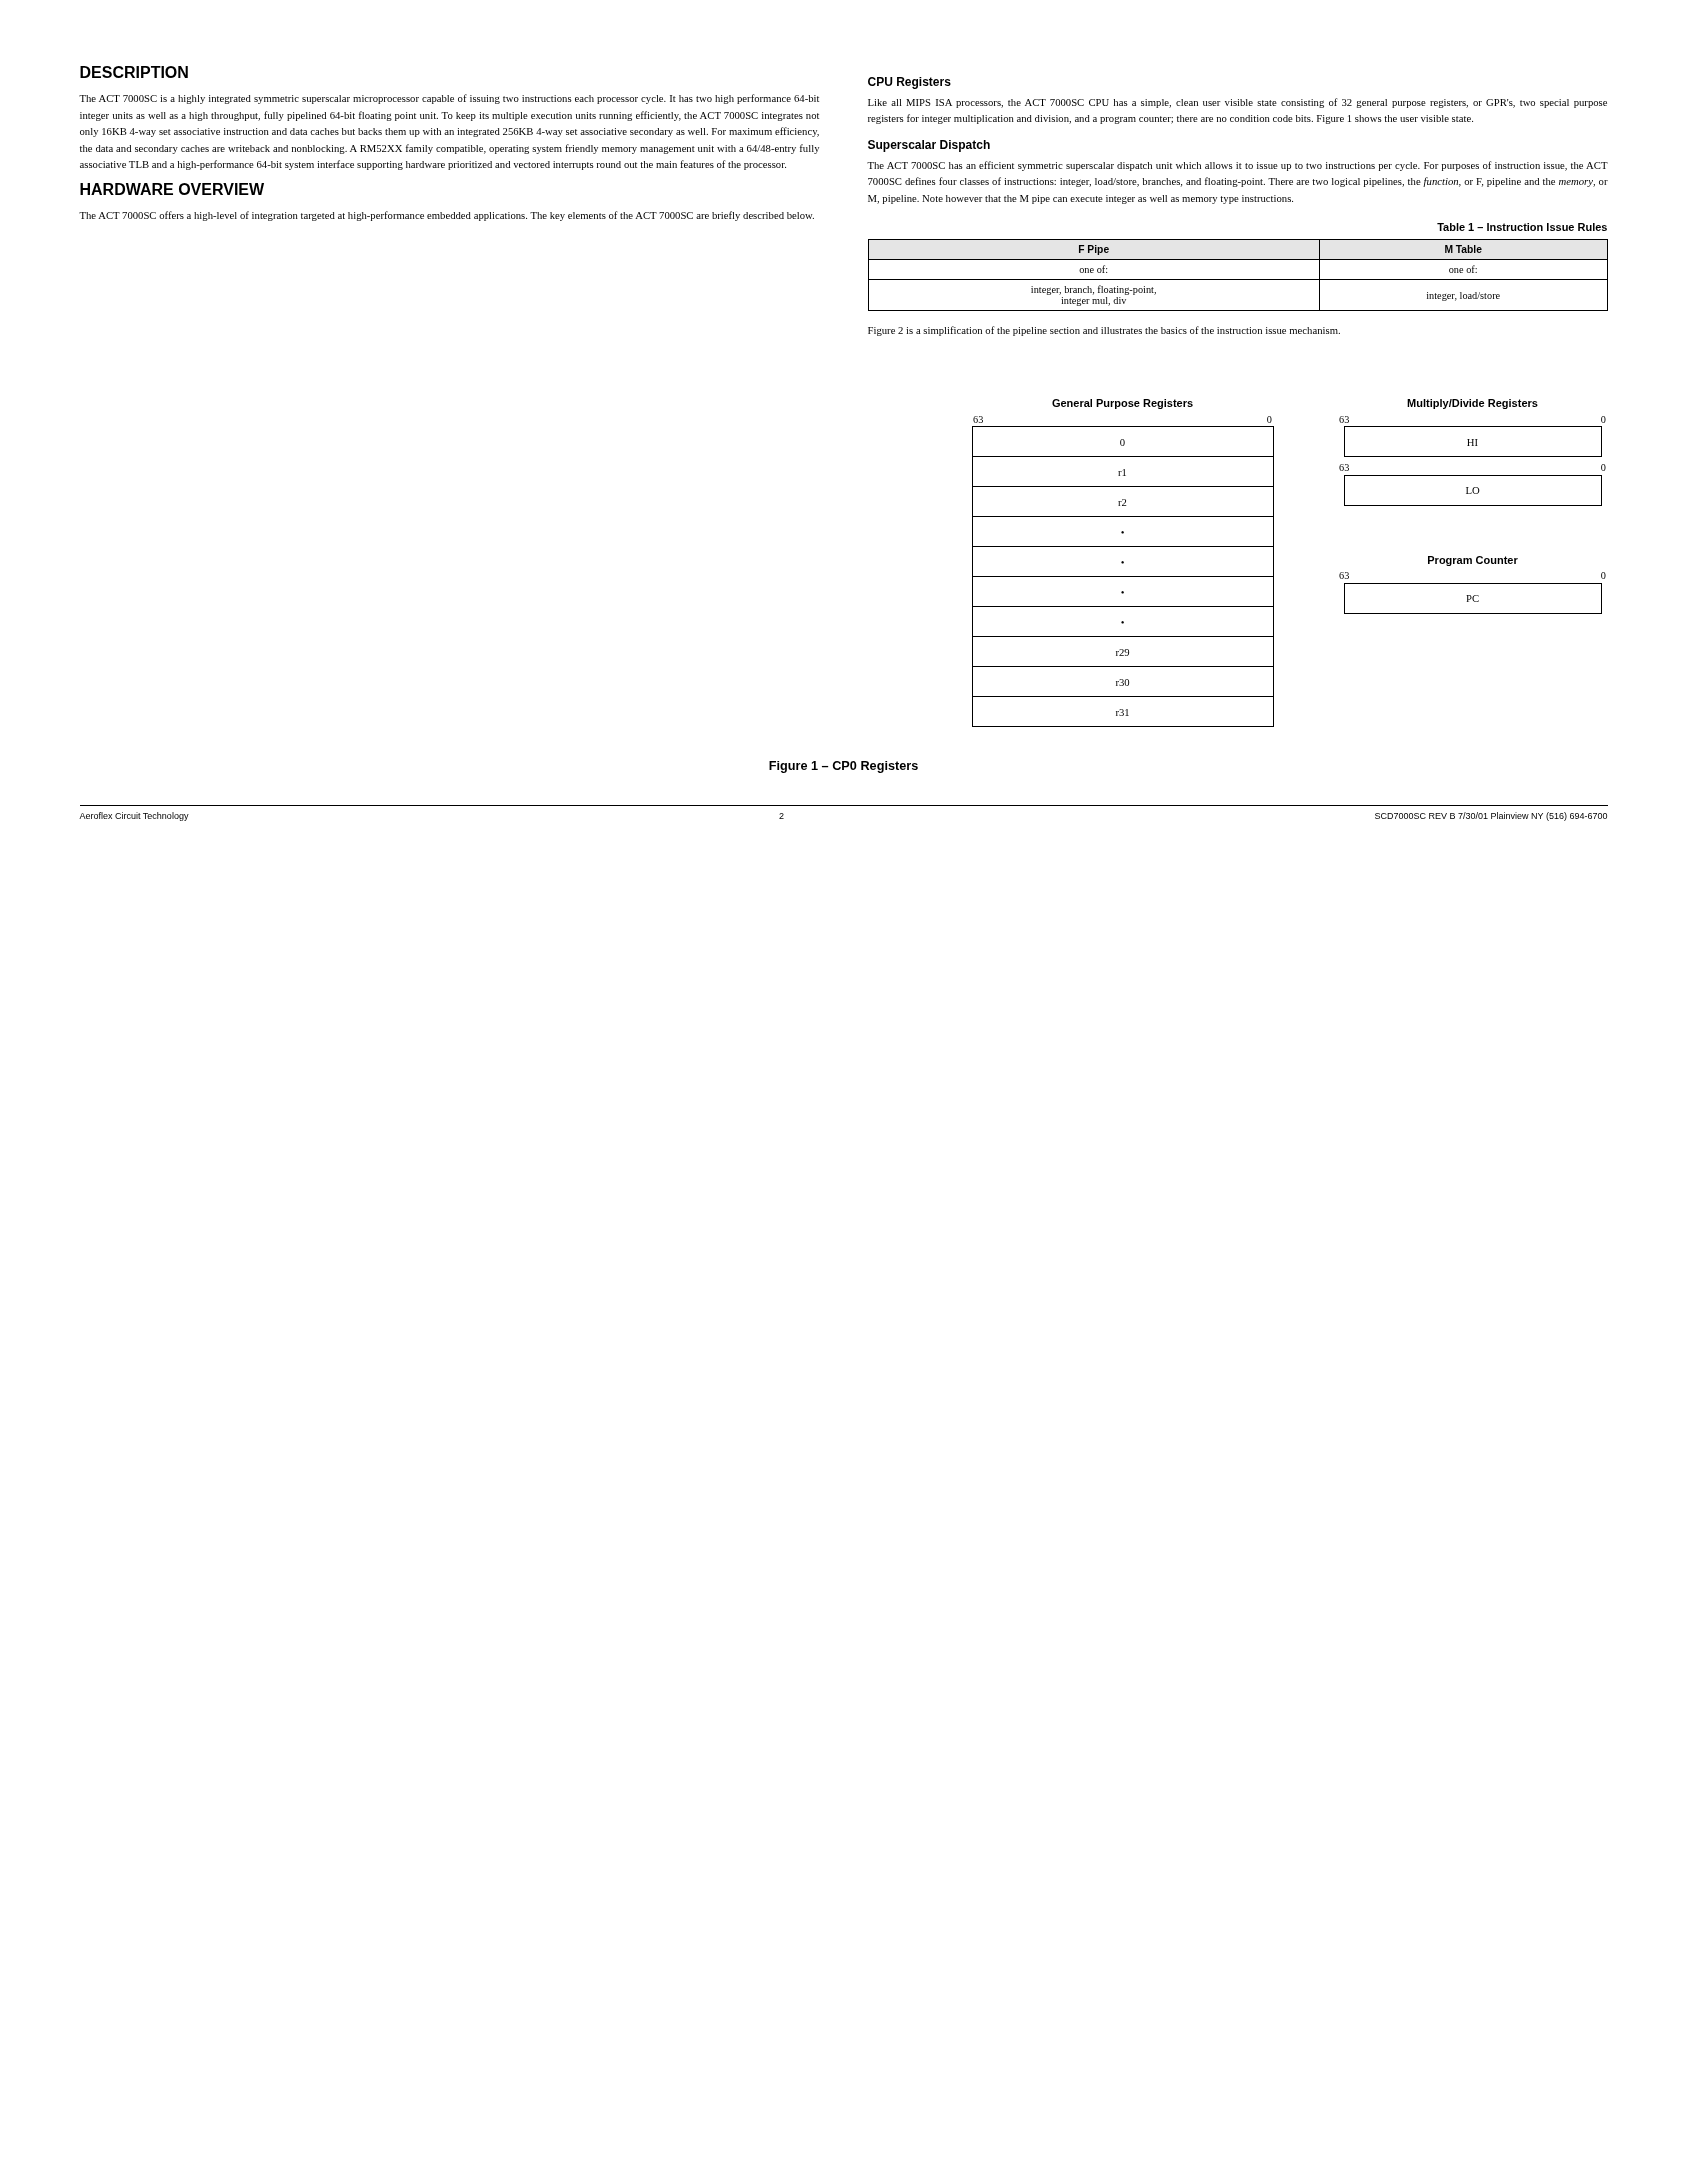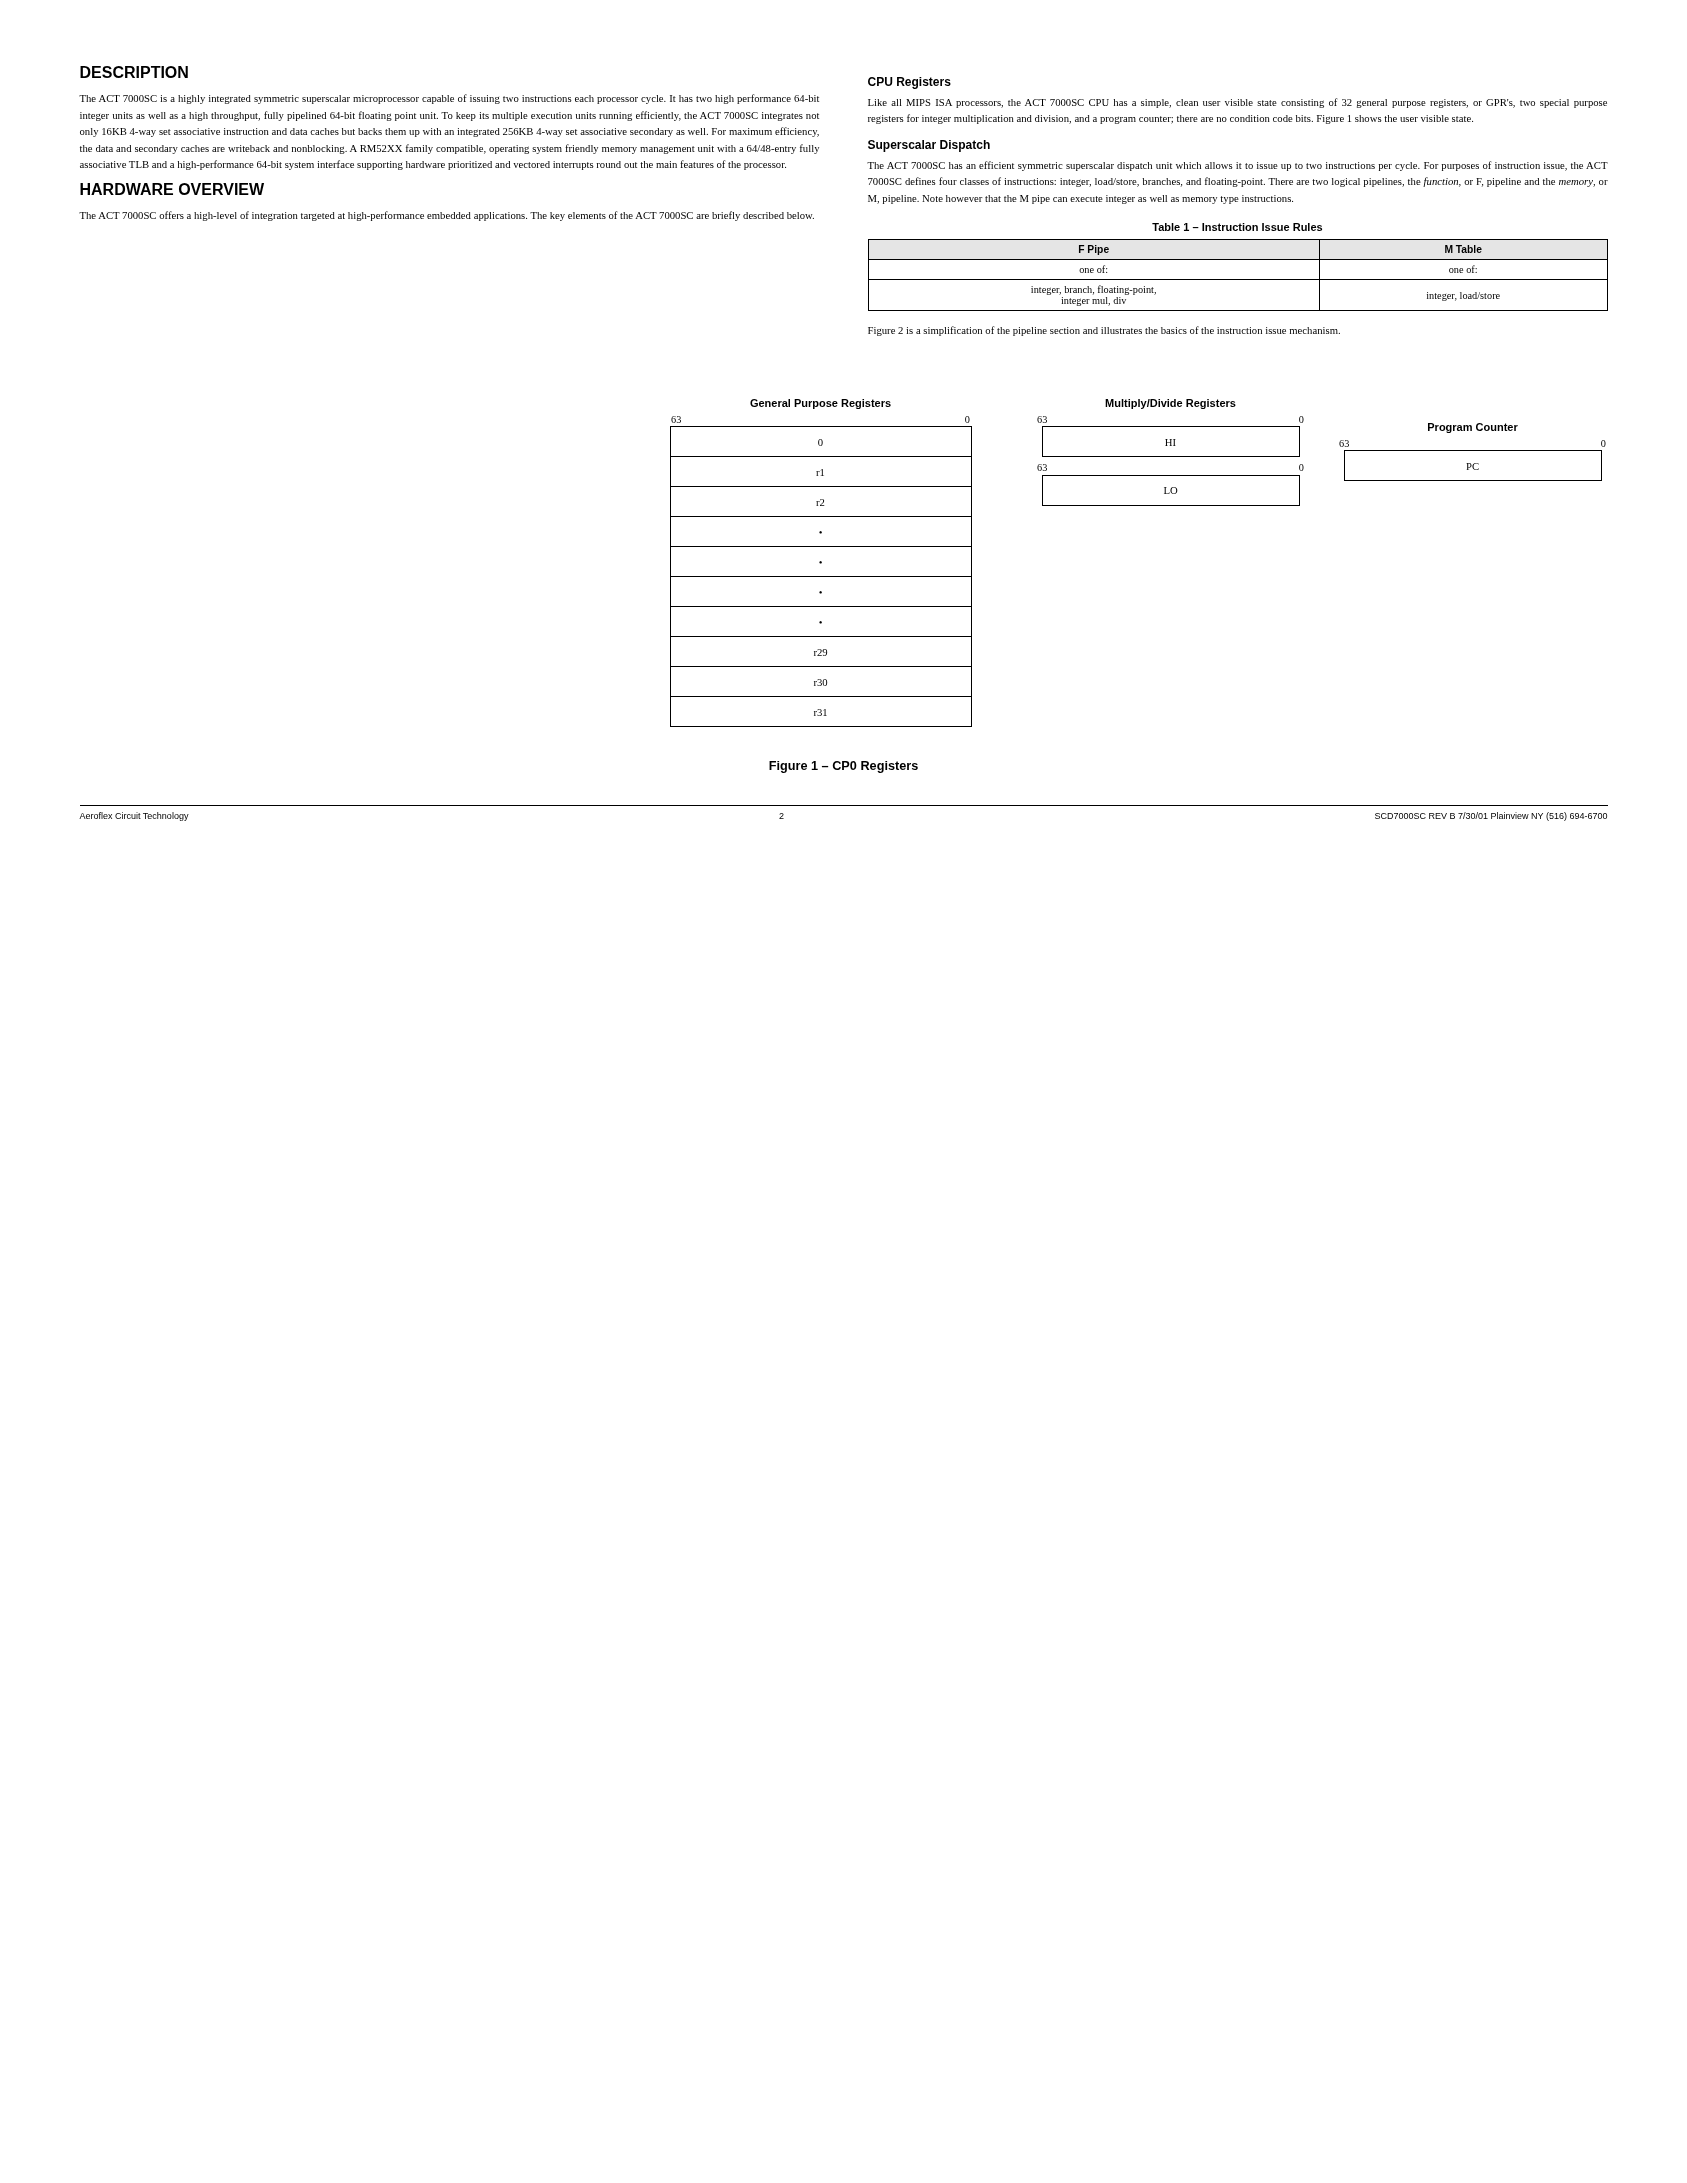--- a/index.html
+++ b/index.html
@@ -59,21 +59,21 @@
 
     p.body-text .italic {
       font-style: italic;
     }
 
     
     .table-title {
       font-family: Arial, Helvetica, sans-serif;
       font-size: 11px;
       font-weight: bold;
-      text-align: center;
+      text-align: right;
       margin-top: 14.3px;
       margin-bottom: 6.4px;
     }
 
     .instruction-table {
       width: 100%;
       border-collapse: collapse;
       font-size: 10.3px;
     }
 
@@ -301,21 +301,21 @@
           <tr>
               <td>r30</td>
             </tr>
           <tr>
               <td>r31</td>
             </tr>
         </tbody>
       </table>
     </div>
 
-    <div style="display:flex; flex-direction:row; align-items:center; gap:32px;">
+    <div style="display:flex; flex-direction:column; align-items:center; gap:32px;">
 
       <div class="sub-diagram">
         <div class="sub-diagram-title">Multiply/Divide Registers</div>
 
         <div class="reg-bit-labels" style="width:270px;">
           <span>63</span>
           <span>0</span>
         </div>
         <table class="reg-table-small">
           <tbody>

